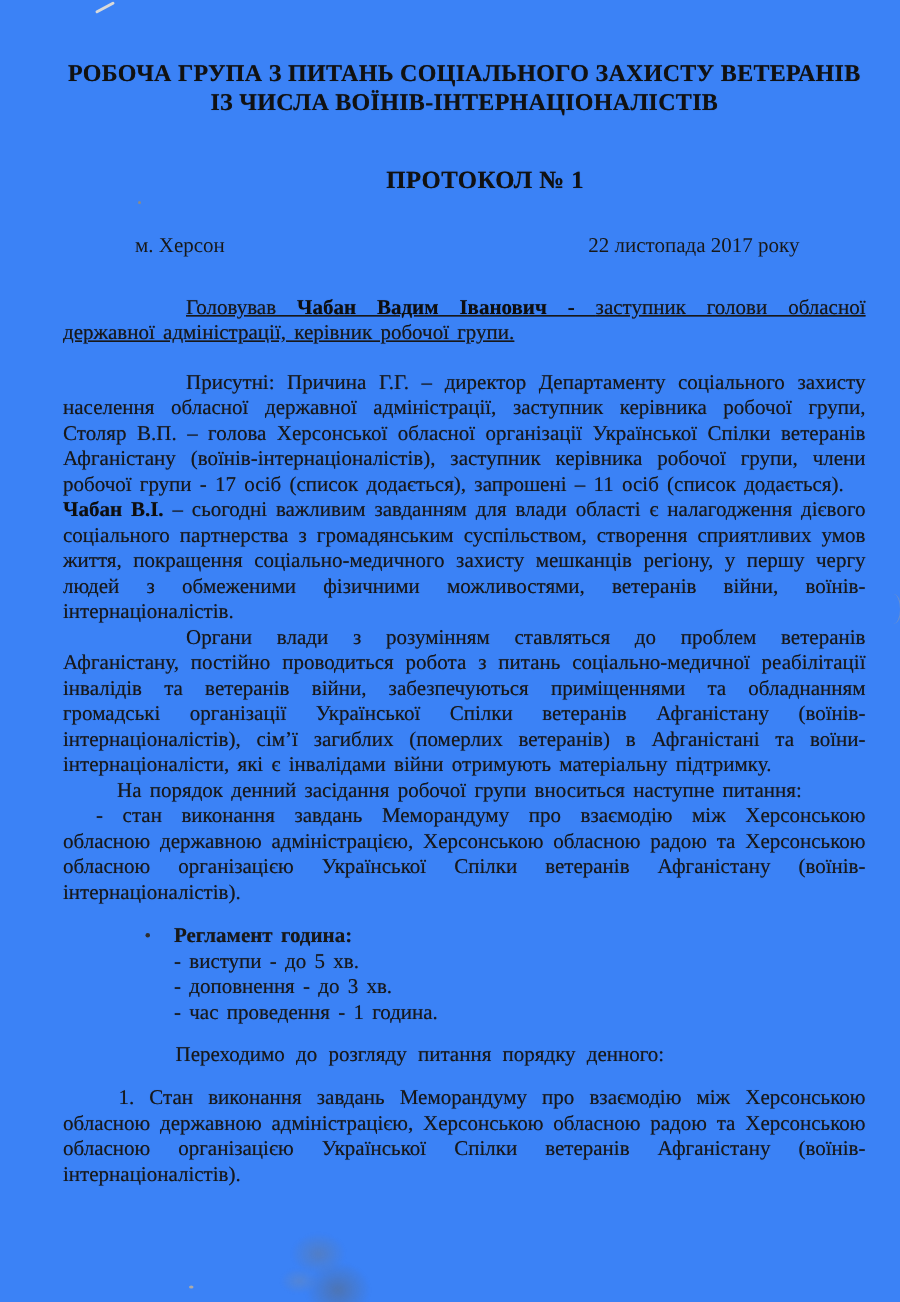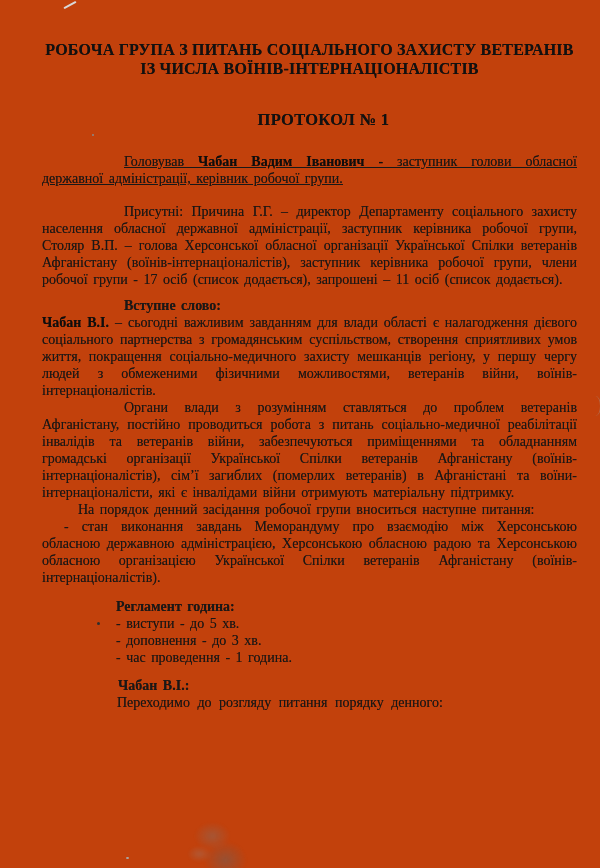--- a/index.html
+++ b/index.html
@@ -1,19 +1,19 @@
 <!DOCTYPE html>
 <html lang="uk"><head>
 <meta charset="utf-8">
 <style>
   html,body{margin:0;padding:0;background:#ffffff;}
   .page{
     position:relative;
     width:600px;height:868px;
-    background:#c2410c;
+    background:#3b82f6;
     overflow:hidden;
     font-family:"Liberation Serif","DejaVu Serif",serif;
     color:#181818;
     -webkit-font-smoothing:antialiased;
   }
   .content{
     position:absolute;
     left:42px;top:0;
     width:535px;
   }
@@ -98,49 +98,52 @@
 
   <div class="content">
 
     <div class="org-title">
       <div>РОБОЧА ГРУПА З ПИТАНЬ СОЦІАЛЬНОГО ЗАХИСТУ ВЕТЕРАНІВ</div>
       <div>ІЗ ЧИСЛА ВОЇНІВ-ІНТЕРНАЦІОНАЛІСТІВ</div>
     </div>
 
     <div class="doc-title">ПРОТОКОЛ № 1</div>
 
+    <div class="place-date">
+      <span class="place">м. Херсон</span>
+      <span class="date">22 листопада 2017 року</span>
+    </div>
 
     <div class="body-text">
 
       <p class="ind mt-chair"><span>Головував </span><b>Чабан Вадим Іванович - </b><span>заступник голови обласної державної адміністрації, керівник робочої групи.</span></p>
 
       <p class="ind mt-present">Присутні: Причина Г.Г. – директор Департаменту соціального захисту населення обласної державної адміністрації, заступник керівника робочої групи, Столяр В.П. – голова Херсонської обласної організації Української Спілки ветеранів Афганістану (воїнів-інтернаціоналістів), заступник керівника робочої групи, члени робочої групи - 17 осіб (список додається), запрошені – 11 осіб (список додається).</p>
 
-      <p class="intro-heading mt-intro">Вступне слово:</p>
 
       <p><b>Чабан В.І.</b><span> – сьогодні важливим завданням для влади області є налагодження дієвого соціального партнерства з громадянським суспільством, створення сприятливих умов життя, покращення соціально-медичного захисту мешканців регіону, у першу чергу людей з обмеженими фізичними можливостями, ветеранів війни, воїнів-інтернаціоналістів.</span></p>
 
       <p class="ind">Органи влади з розумінням ставляться до проблем ветеранів Афганістану, постійно проводиться робота з питань соціально-медичної реабілітації інвалідів та ветеранів війни, забезпечуються приміщеннями та обладнанням громадські організації Української Спілки ветеранів Афганістану (воїнів-інтернаціоналістів), сім’ї загиблих (померлих ветеранів) в Афганістані та воїни-інтернаціоналісти, які є інвалідами війни отримують матеріальну підтримку.</p>
 
       <p class="agenda-lead">На порядок денний засідання робочої групи вноситься наступне питання:</p>
 
       <p class="agenda-item">- стан виконання завдань Меморандуму про взаємодію між Херсонською обласною державною адміністрацією, Херсонською обласною радою та Херсонською обласною організацією Української Спілки ветеранів Афганістану (воїнів-інтернаціоналістів).</p>
 
       <div class="reg-block">
         <p class="reg-heading">Регламент година:</p>
         <p class="reg-item">- виступи - до 5 хв.</p>
         <p class="reg-item">- доповнення - до 3 хв.</p>
         <p class="reg-item">- час проведення - 1 година.</p>
       </div>
 
       <div class="speaker-block">
-        <p class="speaker-name">Чабан В.І.:</p>
         <p class="speaker-text">Переходимо до розгляду питання порядку денного:</p>
       </div>
 
+      <p class="item1">1. Стан виконання завдань Меморандуму про взаємодію між Херсонською обласною державною адміністрацією, Херсонською обласною радою та Херсонською обласною організацією Української Спілки ветеранів Афганістану (воїнів-інтернаціоналістів).</p>
 
     </div>
   </div>
 
   <div class="artifact scratch-top"></div>
   <div class="artifact dot-protocol"></div>
   <div class="artifact dot-regl"></div>
   <div class="artifact smudge-bottom"></div>
   <div class="artifact dot-bottom"></div>
   <div class="artifact arc-right"></div>

